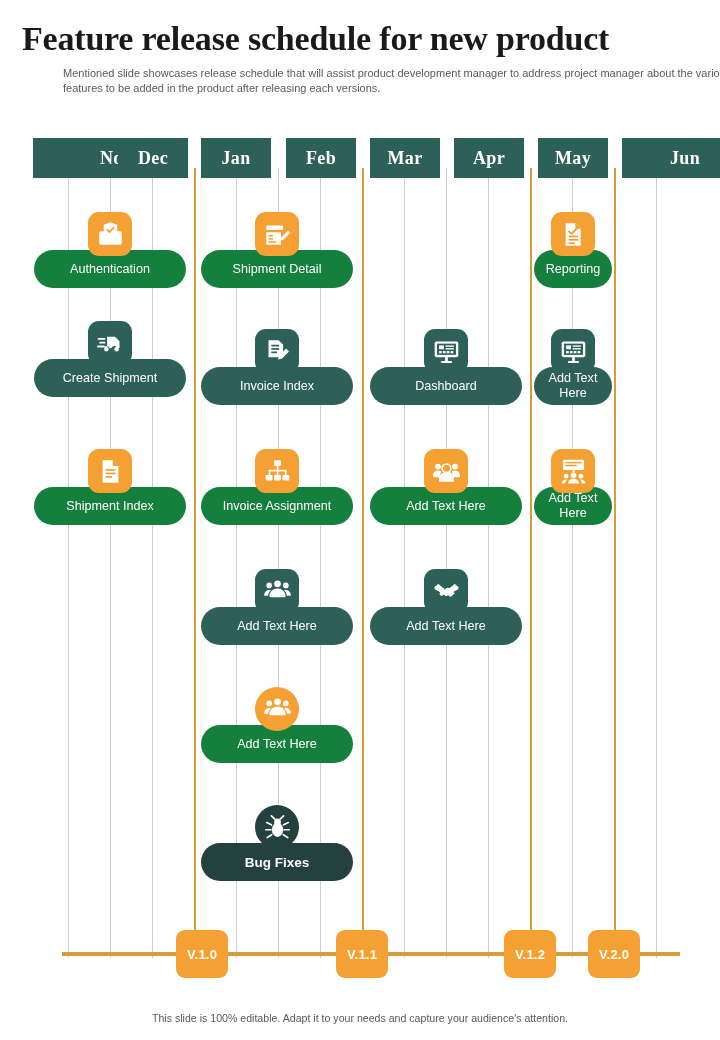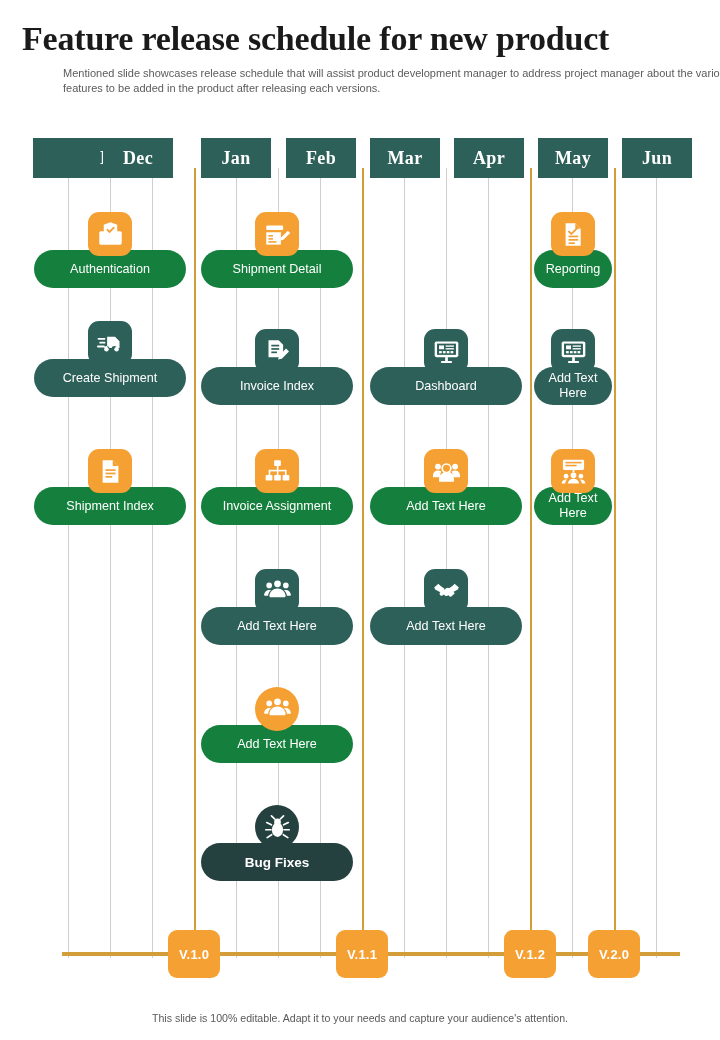--- a/index.html
+++ b/index.html
@@ -170,27 +170,27 @@
     <div class="grid-line" style="left: 320px; height: 790px;"></div>
     <div class="grid-line gold" style="left: 362px; height: 784px;"></div>
     <div class="grid-line" style="left: 404px; height: 790px;"></div>
     <div class="grid-line" style="left: 446px; height: 790px;"></div>
     <div class="grid-line" style="left: 488px; height: 790px;"></div>
     <div class="grid-line gold" style="left: 530px; height: 784px;"></div>
     <div class="grid-line" style="left: 572px; height: 790px;"></div>
     <div class="grid-line gold" style="left: 614px; height: 784px;"></div>
     <div class="grid-line" style="left: 656px; height: 790px;"></div>
     <div class="month-chip" style="left: 33px; width: 70px; padding-left: 48px;">Nov</div>
-    <div class="month-chip" style="left: 103px; width: 70px;">Dec</div>
+    <div class="month-chip" style="left: 118px; width: 70px;">Dec</div>
     <div class="month-chip" style="left: 201px; width: 70px;">Jan</div>
     <div class="month-chip" style="left: 286px; width: 70px;">Feb</div>
     <div class="month-chip" style="left: 370px; width: 70px;">Mar</div>
     <div class="month-chip" style="left: 454px; width: 70px;">Apr</div>
     <div class="month-chip" style="left: 538px; width: 70px;">May</div>
-    <div class="month-chip" style="left: 622px; width: 70px;">Jun</div>
+    <div class="month-chip" style="left: 622px; width: 70px; padding-left: 28px;">Jun</div>
     <div class="node" style="left: 34px; top: 82px; width: 152px;">
       <div class="node-icon orange">
         <svg viewBox="0 0 24 24">
           <rect x="2" y="9" width="20" height="12" rx="1.5"></rect>
           <rect x="4.5" y="12" width="6" height="1.6"></rect>
           <rect x="4.5" y="15" width="6" height="1.6"></rect>
           <rect x="13.5" y="12" width="6" height="1.6"></rect>
           <rect x="13.5" y="15" width="6" height="1.6"></rect>
           <path d="M12 1 L18 3.4 V8 c0 3.4-2.6 5.6-6 6.8C8.6 13.6 6 11.4 6 8 V3.4 Z"></path>
           <path d="M9.2 7.8 l1.9 1.9 3.8-3.8" stroke="#f5a033" stroke-width="1.6" fill="none" stroke-linecap="round"></path>
@@ -388,19 +388,19 @@
           <circle cx="5.4" cy="16.2" r="2.1"></circle>
           <circle cx="18.6" cy="16.2" r="2.1"></circle>
           <path d="M12 18.4c-2.8 0-4.6 1.8-5 4.2h10c-.4-2.4-2.2-4.2-5-4.2Z"></path>
           <path d="M5.4 19c-2.2 0-3.6 1.4-4 3.6h3.2c.2-1.4.8-2.6 1.8-3.5Z"></path>
           <path d="M18.6 19c2.2 0 3.6 1.4 4 3.6h-3.2c-.2-1.4-.8-2.6-1.8-3.5Z"></path>
         </svg>
       </div>
       <div class="node-pill orange" style="width: 78px;">Add Text Here</div>
     </div>
     <div id="version-axis"></div>
-    <div class="version-chip" style="left: 168px;">V.1.0</div>
+    <div class="version-chip" style="left: 176px;">V.1.0</div>
     <div class="version-chip" style="left: 336px;">V.1.1</div>
     <div class="version-chip" style="left: 504px;">V.1.2</div>
     <div class="version-chip" style="left: 588px;">V.2.0</div>
   </div>
 
 <div id="footer-note">This slide is 100% editable. Adapt it to your needs and capture your audience's attention.</div>
 
 </body></html>

